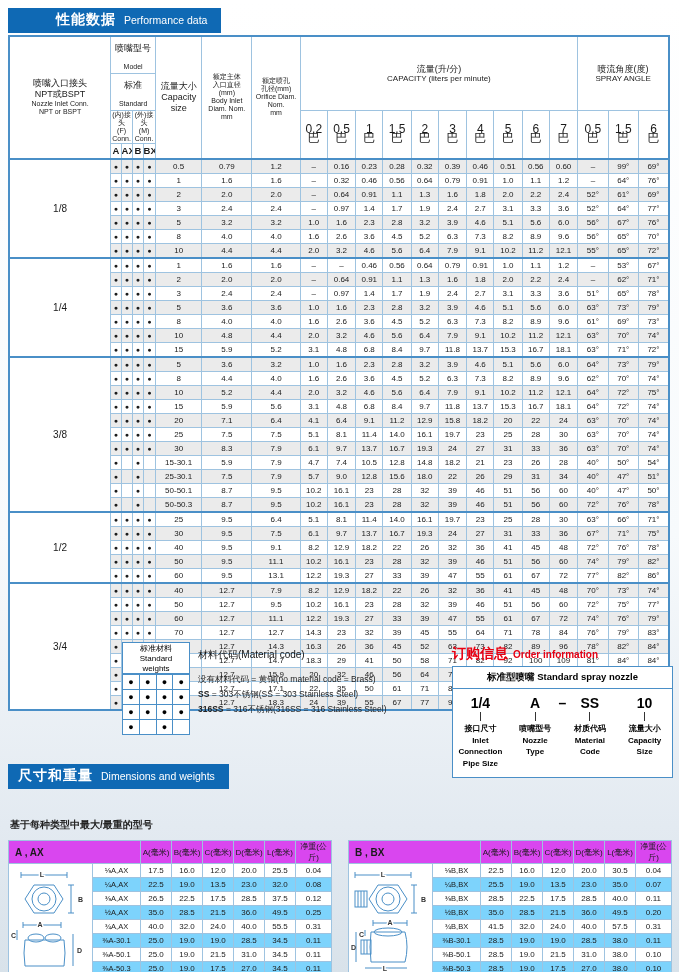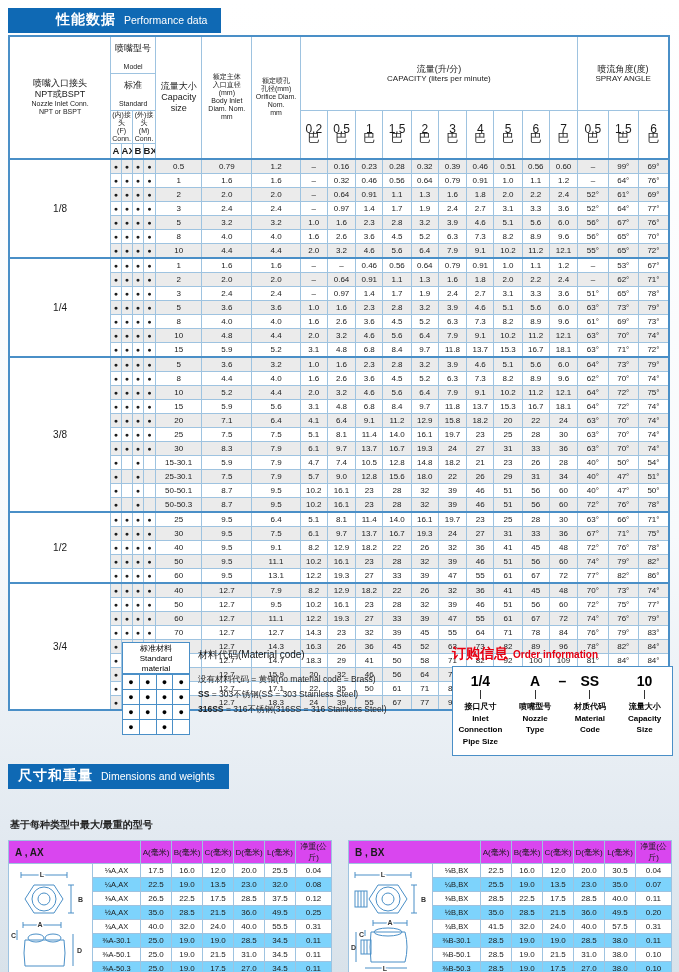--- a/index.html
+++ b/index.html
@@ -1093,21 +1093,21 @@
           <td class="num">90°</td>
         </tr>
       </tbody>
   </table>
 
   <div class="material">
     <div class="mat-left">
       <div class="mat-head">
         <div class="pre">标准材料
 Standard
-material</div>
+weights</div>
       </div>
       <table class="mat">
           <tbody id="mat-grid">
             <tr>
               <td class="">●</td>
               <td class="">●</td>
               <td class="">●</td>
               <td class="">●</td>
             </tr>
             <tr>
@@ -1140,20 +1140,21 @@
         </div>
     </div>
   </div>
 
   <div class="order">
     <div class="order-title">
       <span class="cn">订购信息</span>
       <span class="en">Order information</span>
     </div>
     <div class="order-box">
+      <div class="order-box-head">标准型喷嘴 Standard spray nozzle</div>
       <div class="codes">
         <span class="col">1/4</span>
         <span class="col">A</span>
         <span class="col">SS</span>
         <span class="col">10</span>
         <span class="dash">–</span>
       </div>
       <div class="ticks">
         <span class="col">
             <span class="t"></span>

